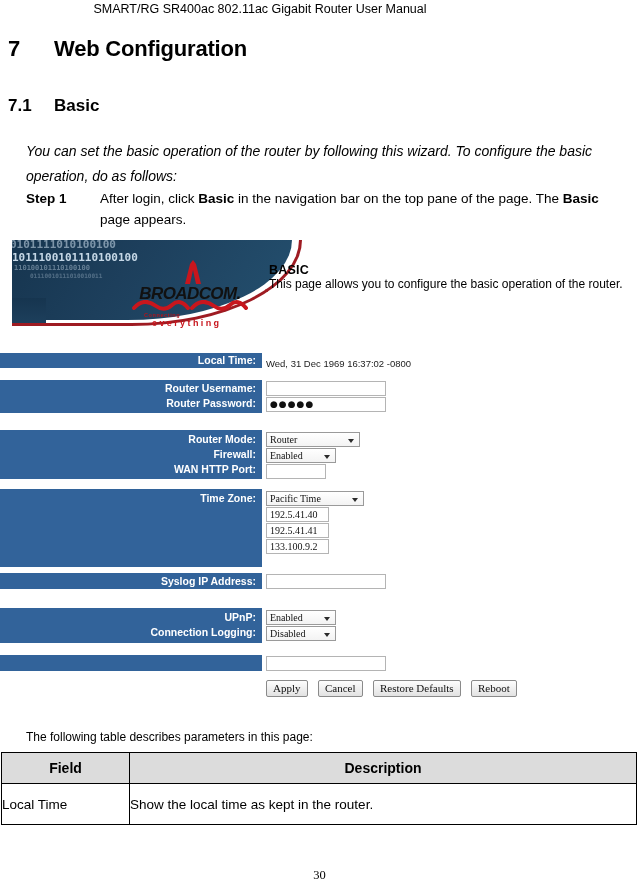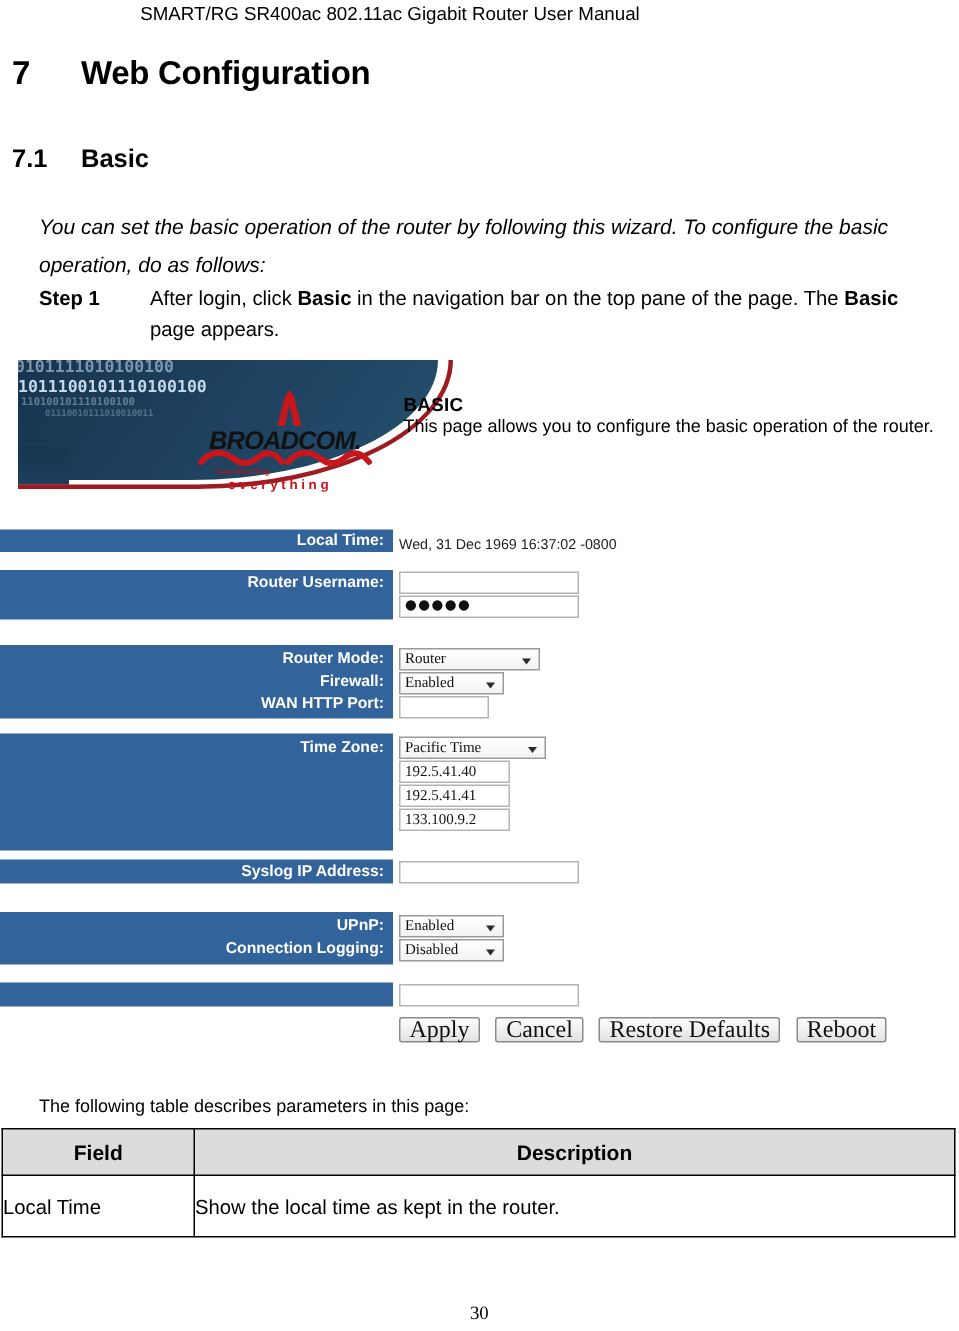--- a/index.html
+++ b/index.html
@@ -220,21 +220,21 @@
     border: 1px solid #b4b4b4;
     background: #ffffff;
     font-size: 10px;
     font-family: "Liberation Serif", serif;
     line-height: 13px;
     padding: 0 3px;
     color: #111;
     margin-bottom: 1px;
   }
   .txt.w120 { width: 120px; }
-  .txt.w82  { width: 74px;  }
+  .txt.w82  { width: 63px;  }
   .txt.w60  { width: 60px;  }
   .txt.pw   { font-family: "DejaVu Sans", sans-serif; font-size: 9px; letter-spacing: 1px; }
 
   .sel {
     display: block;
     position: relative;
     box-sizing: border-box;
     height: 15px;
     border: 1px solid #9a9a9a;
     background: linear-gradient(180deg,#ffffff 0%, #f3f3f3 100%);
@@ -275,21 +275,21 @@
   .btn {
     display: inline-block;
     box-sizing: border-box;
     height: 17px;
     line-height: 15px;
     padding: 0 6px;
     margin-right: 6px;
     border: 1px solid #8a8a8a;
     border-radius: 2px;
     background: linear-gradient(180deg,#fdfdfd 0%, #e2e2e2 100%);
-    font-size: 16px;
+    font-size: 11px;
     font-family: "Liberation Serif", serif;
     color: #111;
   }
 
   
   .para-table-lead {
     position: absolute;
     left: 26px;
     top: 730px;
     font-size: 12px;
@@ -383,20 +383,21 @@
       <span class="lbl">Local Time:</span>
     </div>
     <div class="fields">
       <span class="plain">Wed, 31 Dec 1969 16:37:02 -0800</span>
     </div>
   </div>
 
   <div class="row" style="top:140px">
     <div class="lblbar" style="height:33px;padding-top:1px">
       <span class="lbl">Router Username:</span>
+      <span class="lbl">Router Password:</span>
     </div>
     <div class="fields" style="top:1px">
       <span class="txt w120"></span>
       <span class="txt w120 pw">●●●●●</span>
     </div>
   </div>
 
   <div class="row" style="top:190px">
     <div class="lblbar" style="height:49px;padding-top:2px">
       <span class="lbl">Router Mode:</span>

